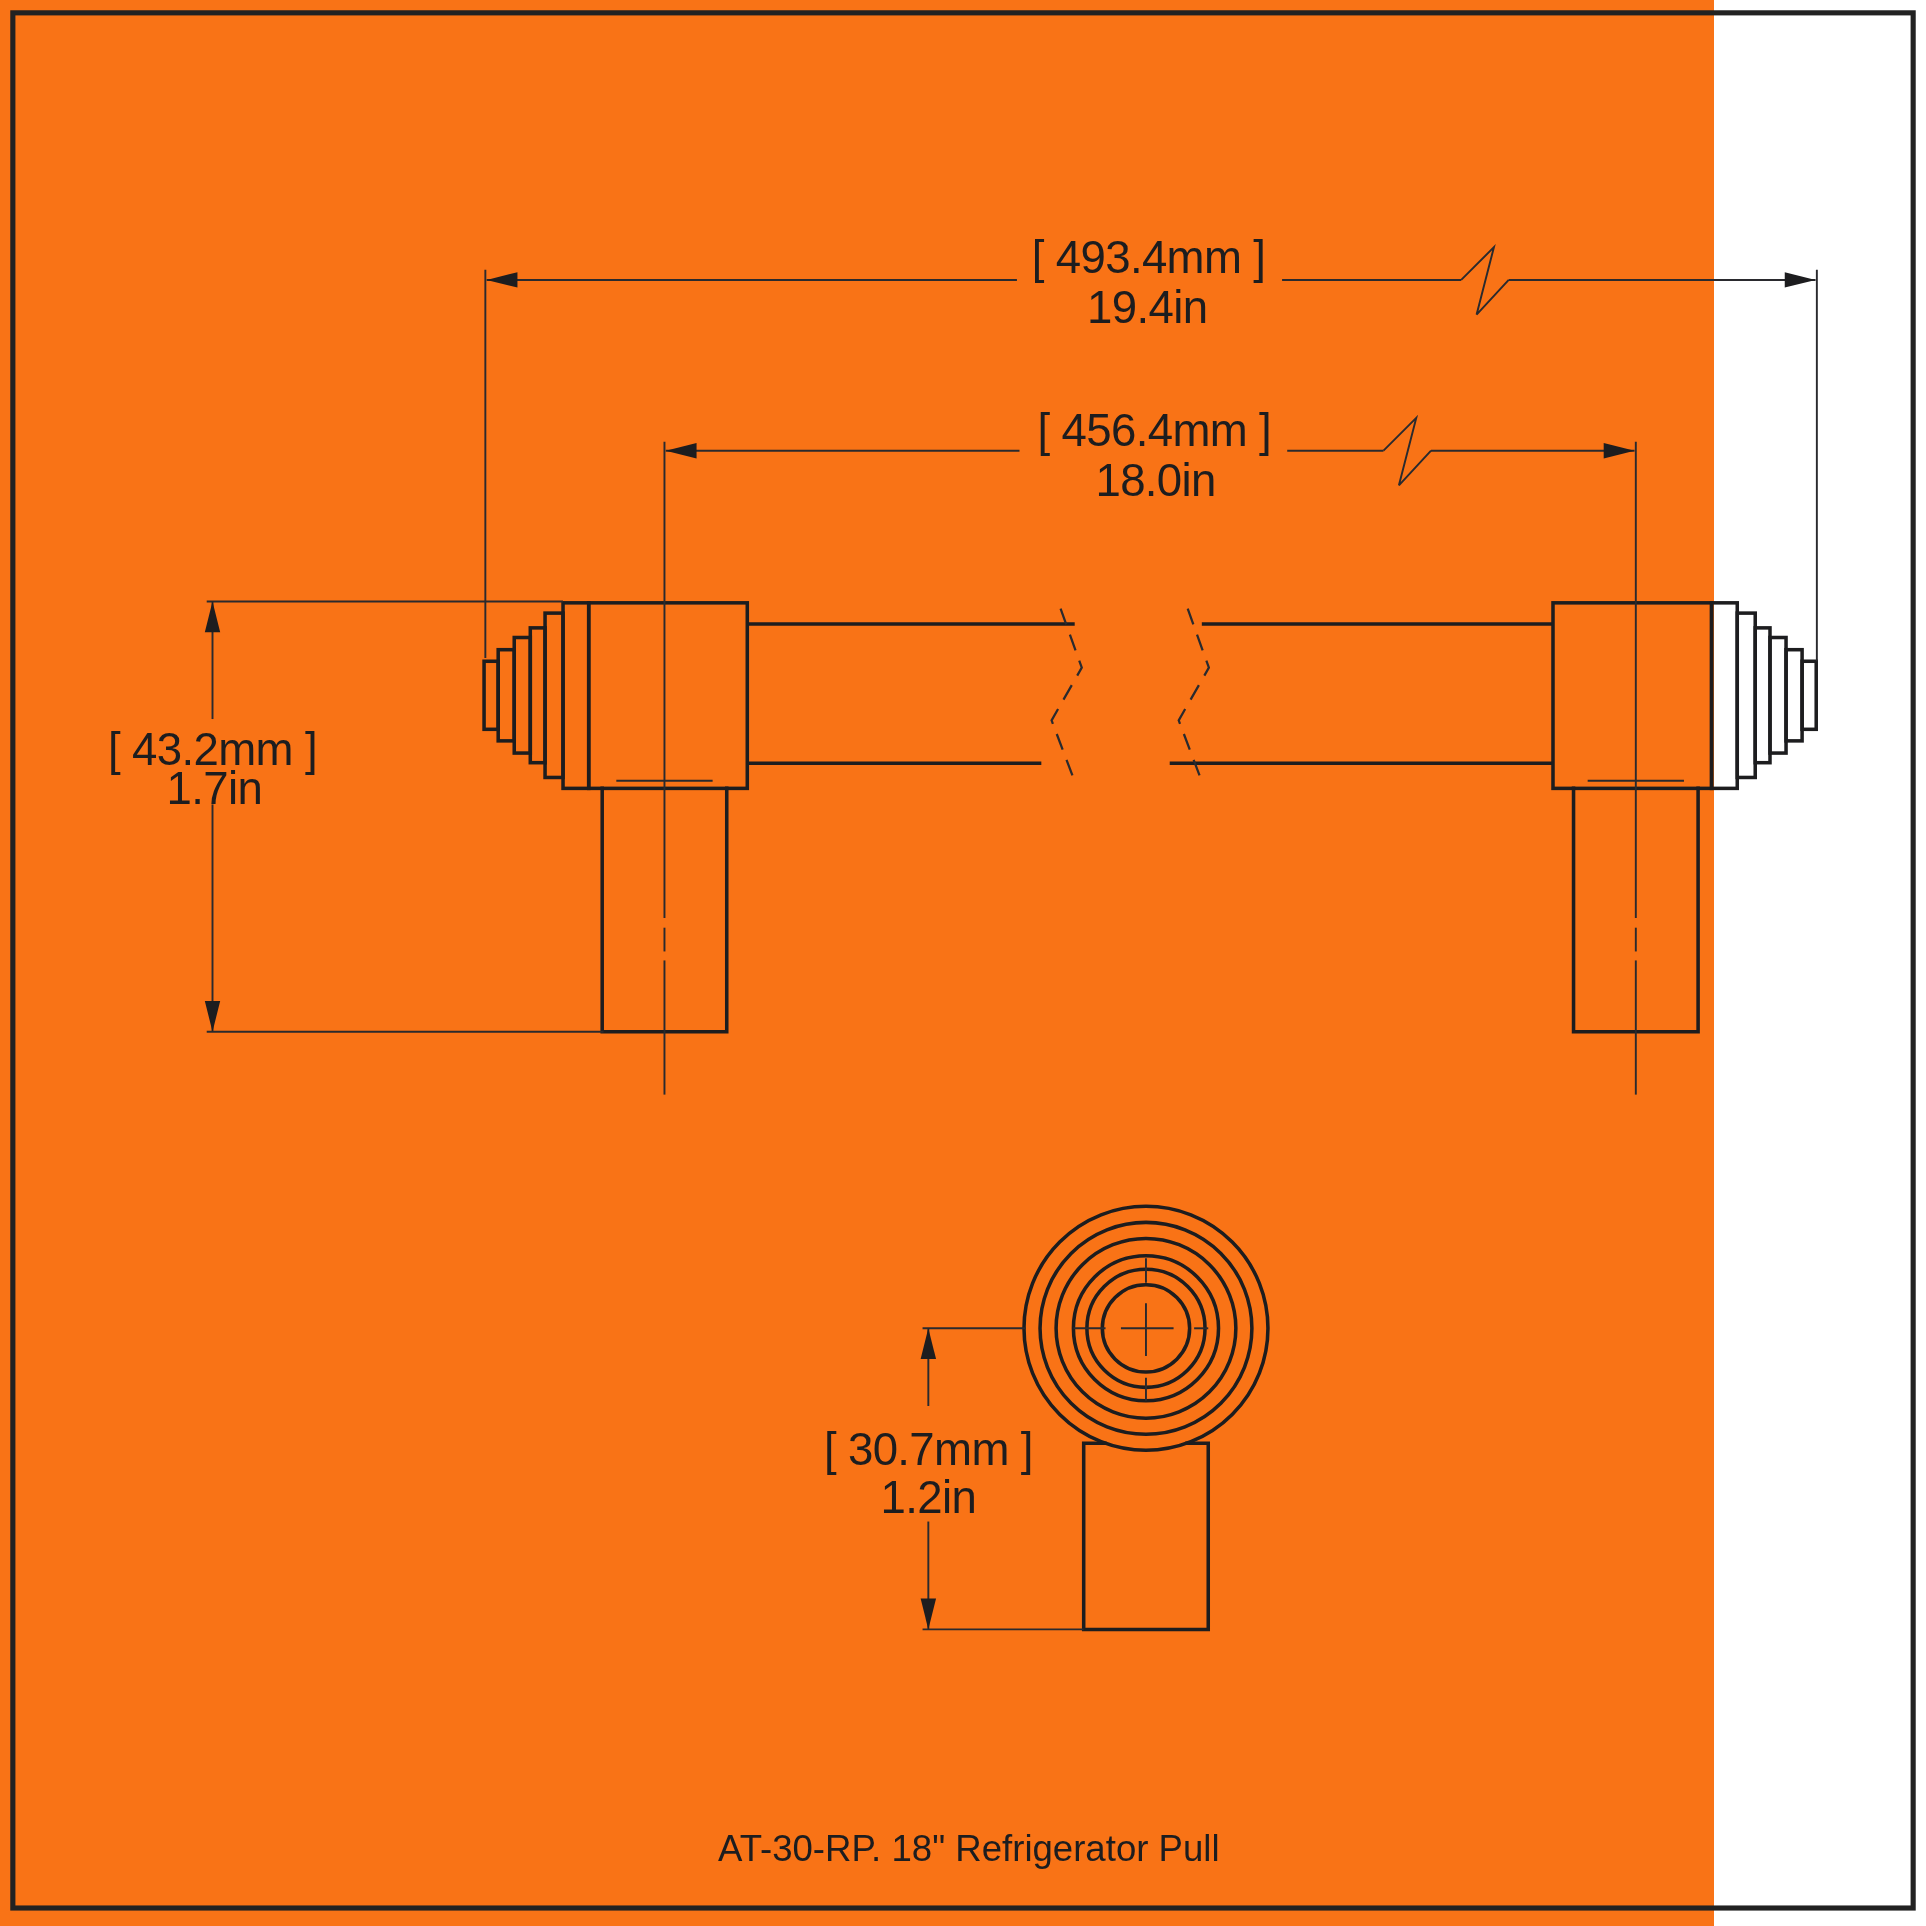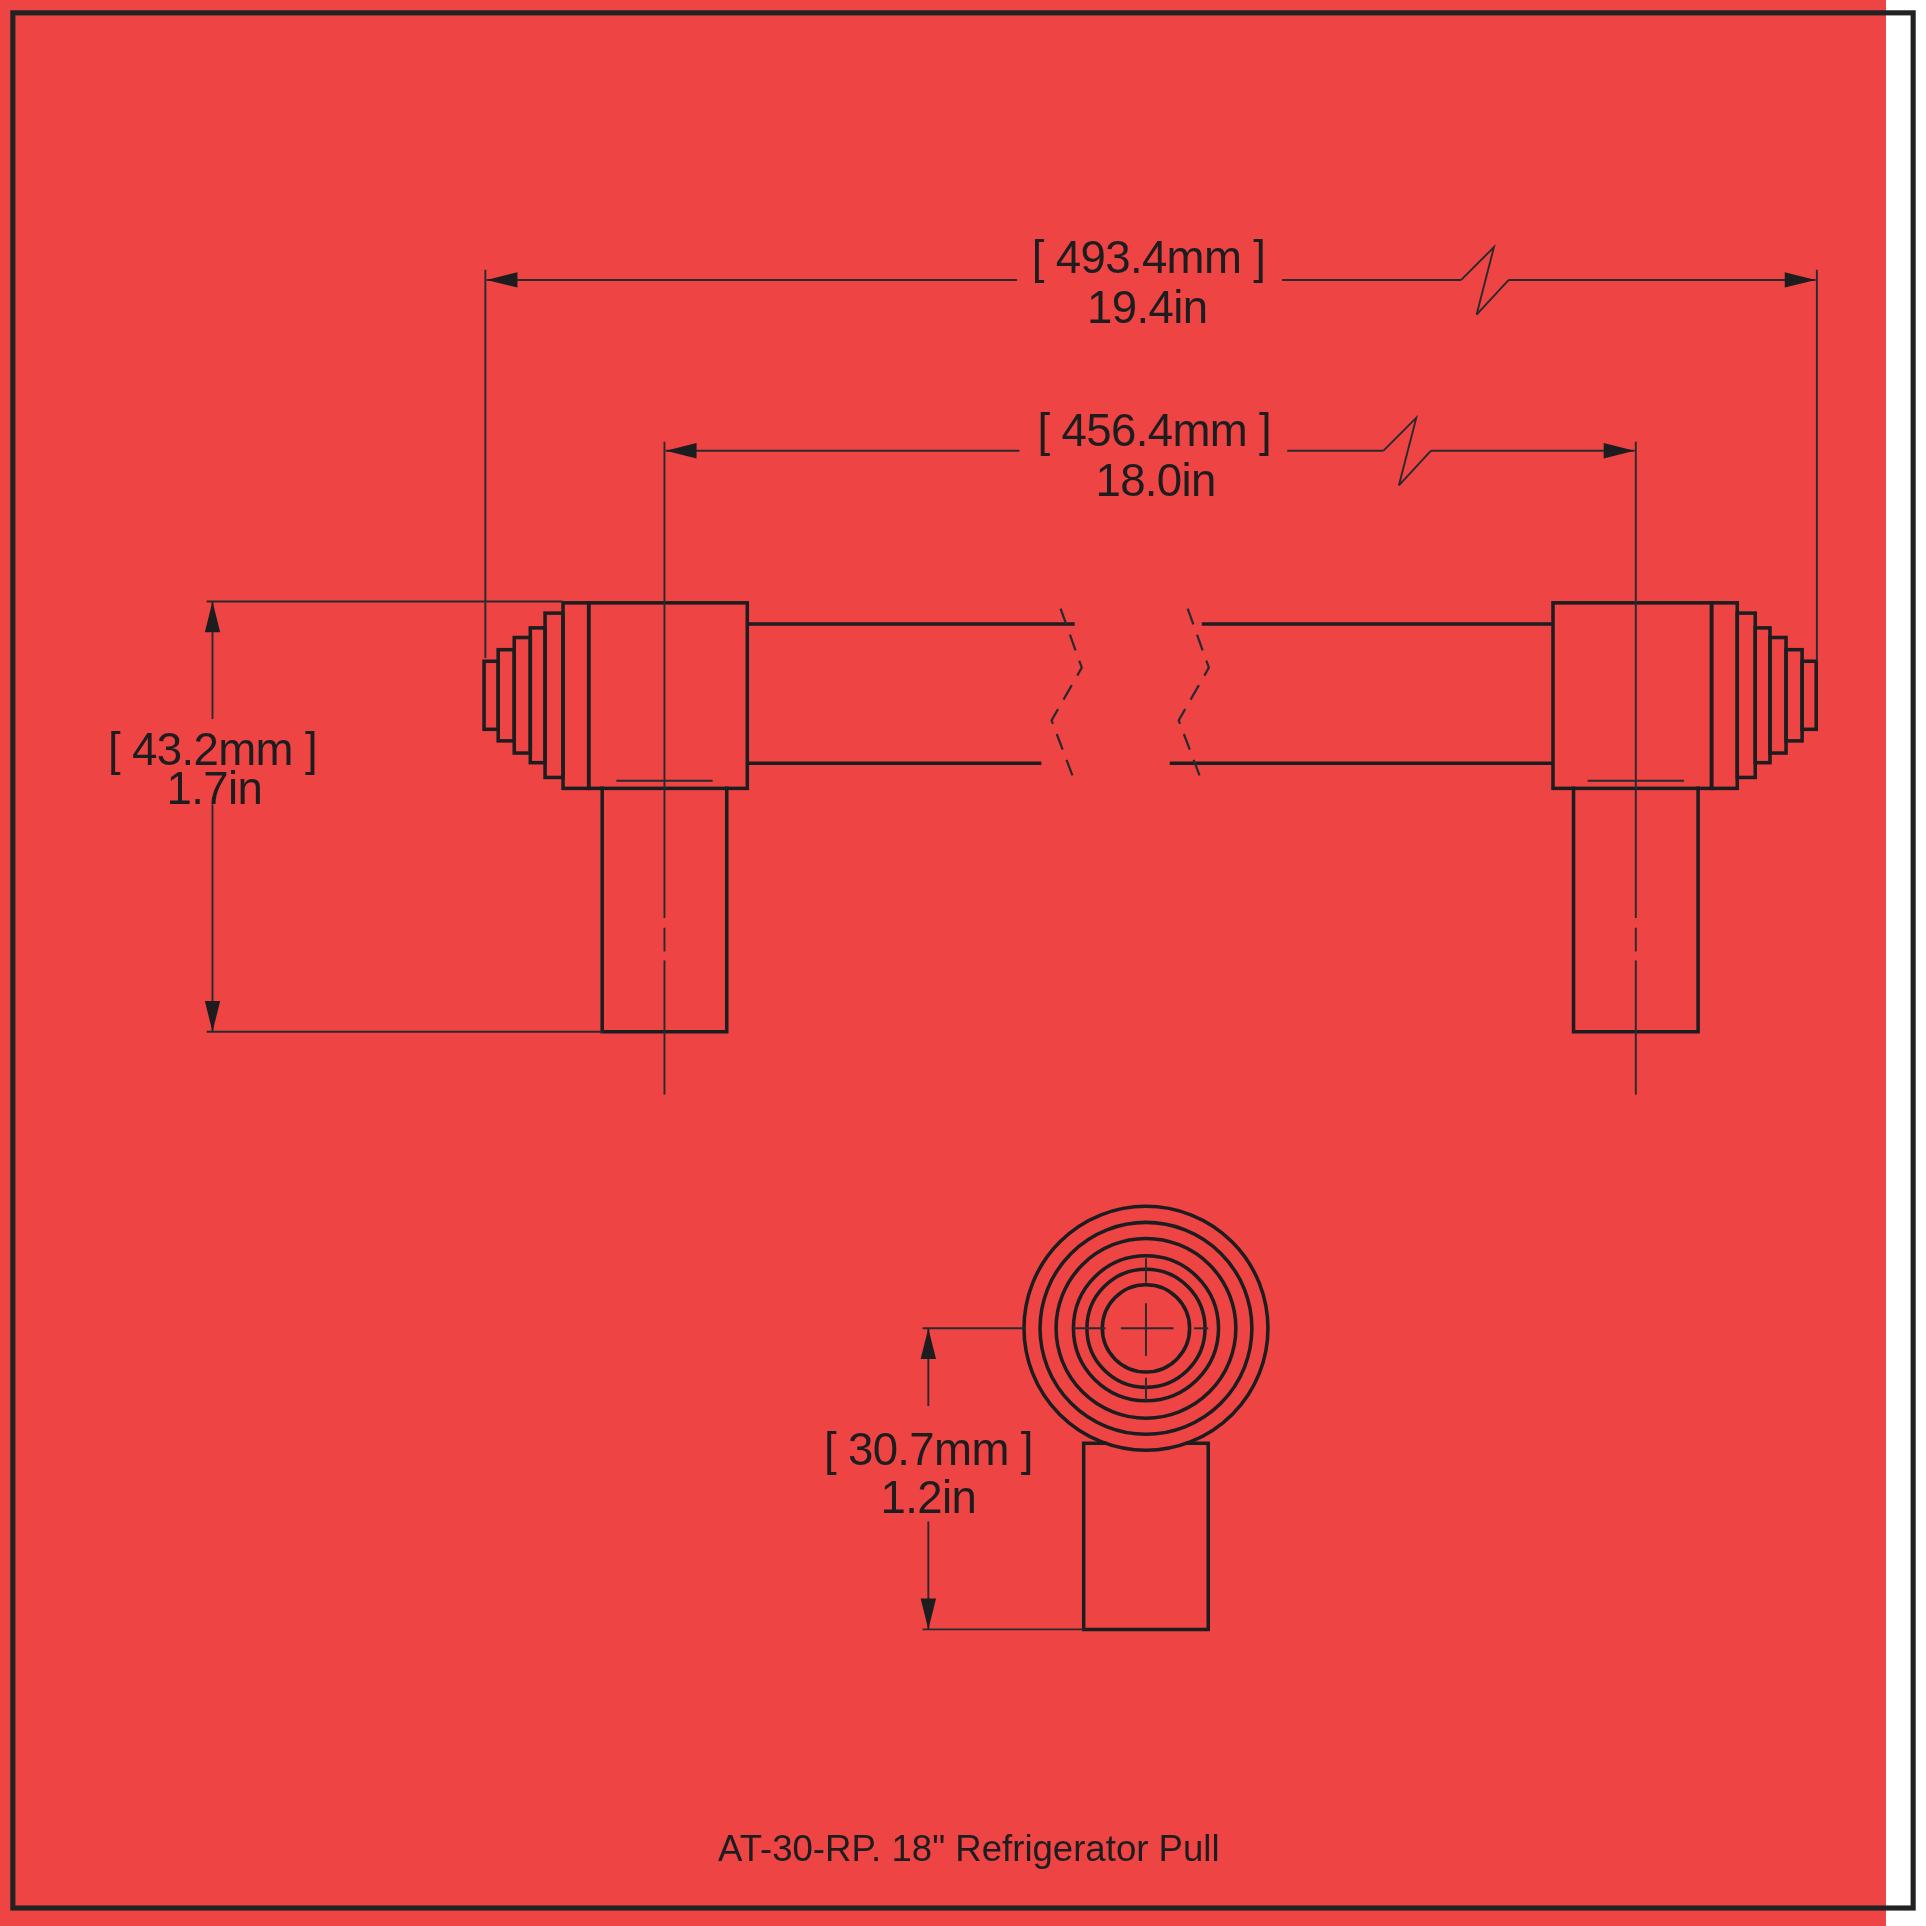--- a/index.html
+++ b/index.html
@@ -1,20 +1,20 @@
 <!DOCTYPE html>
 <html style="font-size:10.3px"><head>
 <meta charset="utf-8">
 <style>
   html, body { margin: 0; padding: 0; background: #ffffff; }
   #canvas {
     position: relative;
-    width: 1886px;
+    width: 1714px;
     height: 1926px;
-    background: #ef4444;
+    background: #f97316;
     font-family: "Liberation Sans", "DejaVu Sans", sans-serif;
   }
   svg { display: block; width: 1926px; height: 1926px; }
   .obj   { stroke: #1d1d1f; stroke-width: 5.5; fill: none; stroke-linecap: square; }
   .thin  { stroke: #2a2a2e; stroke-width: 3;   fill: none; stroke-linecap: butt; }
   .brk   { stroke: #2a2a2e; stroke-width: 3.5; fill: none; stroke-dasharray: 26 17; stroke-linejoin: miter; }
   .arr   { fill: #1d1d1f; stroke: none; }
   .frame { stroke: #222222; stroke-width: 8; fill: none; }
   text.dim {
     fill: #1d1d1f;

